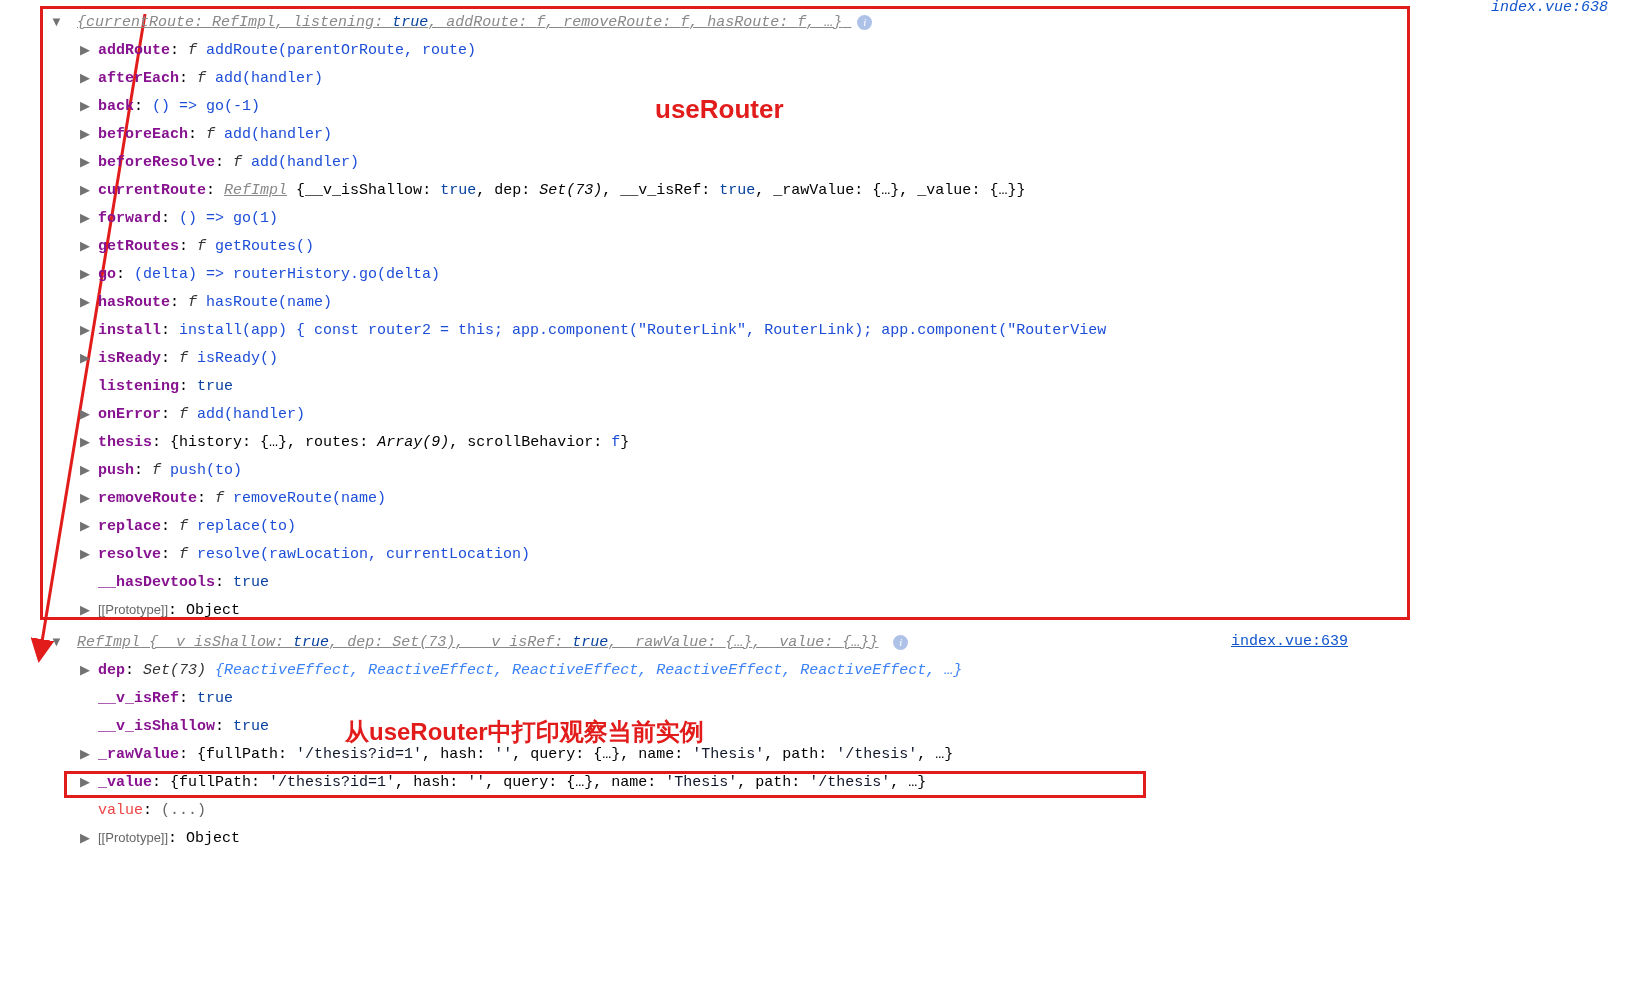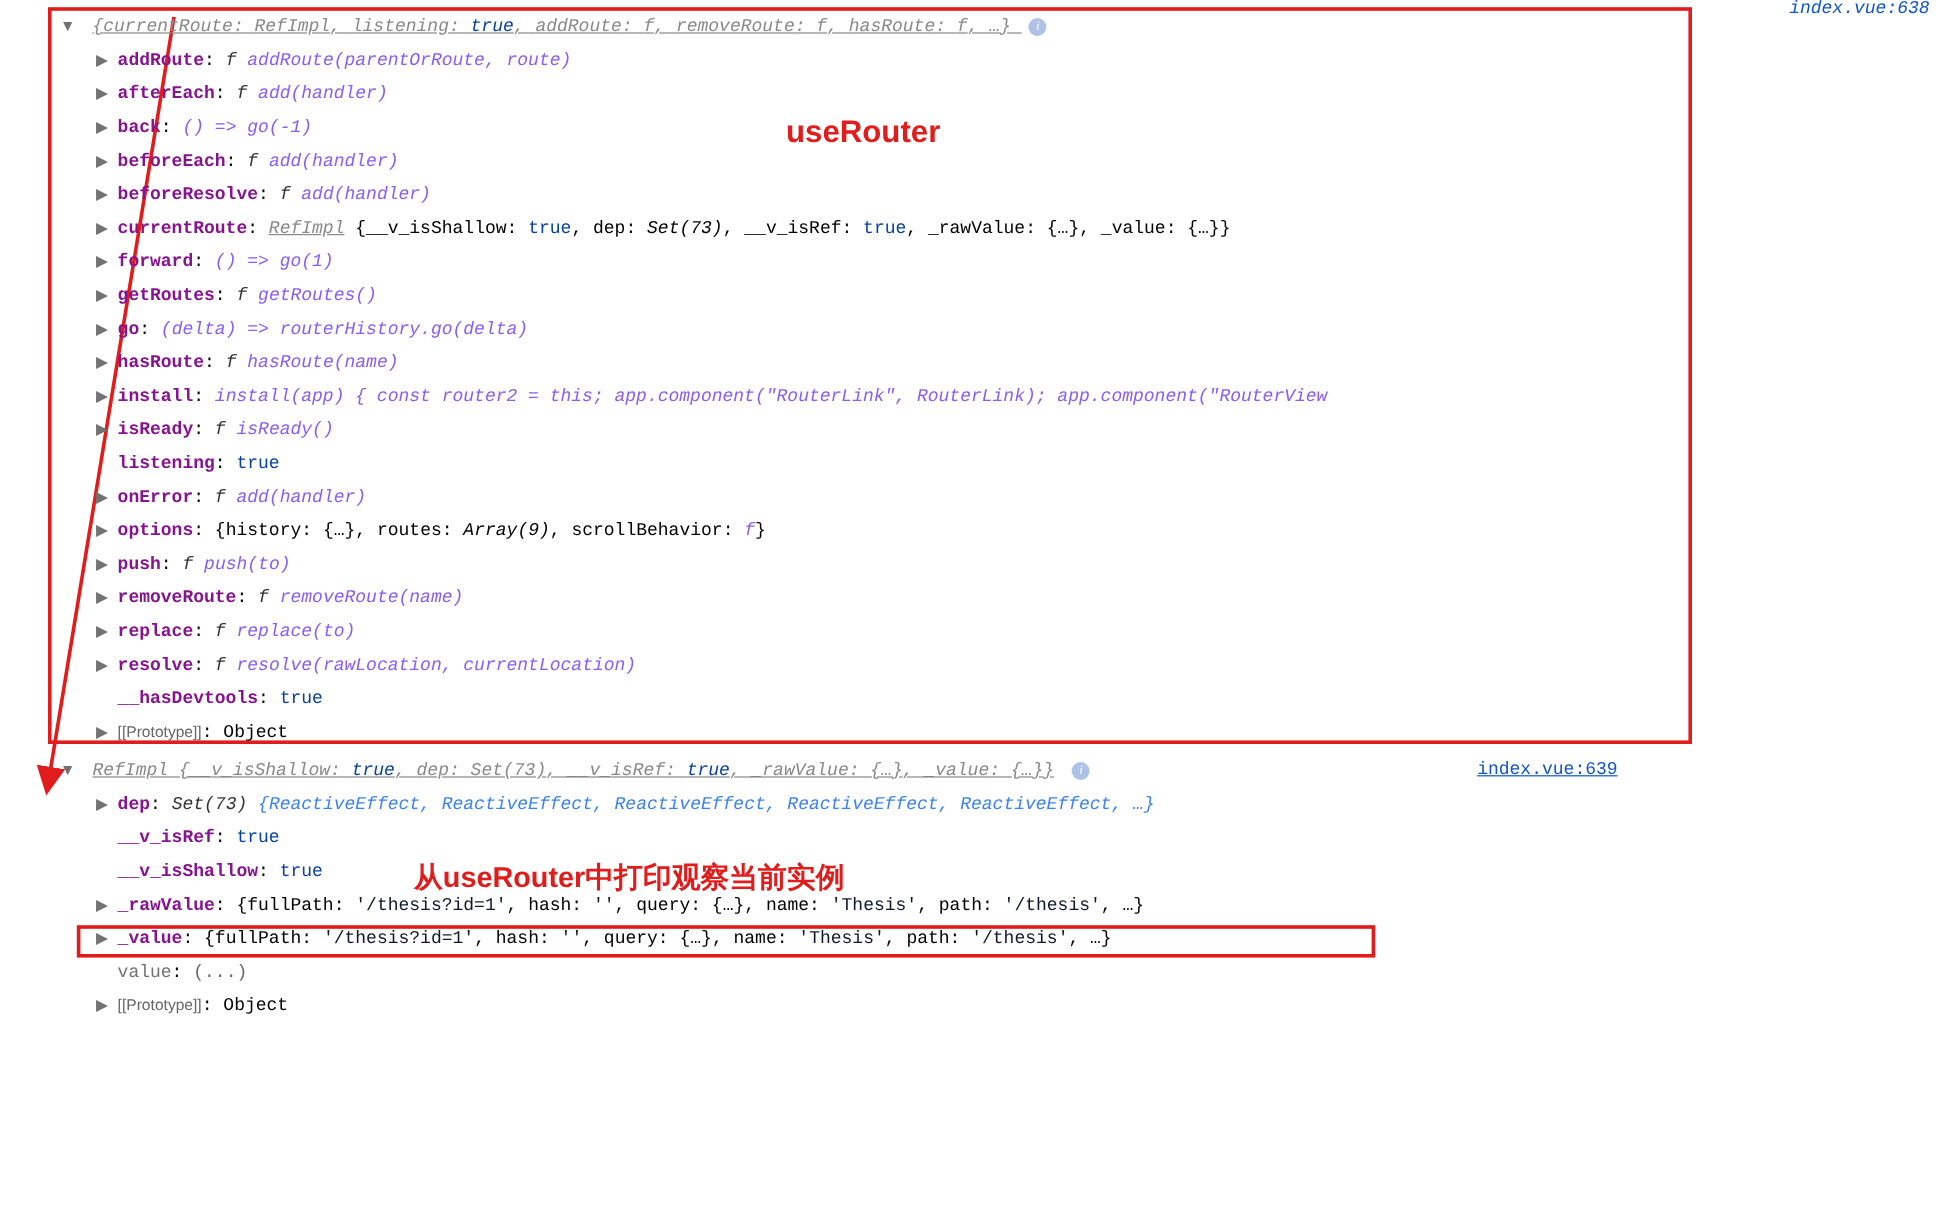--- a/index.html
+++ b/index.html
@@ -26,21 +26,21 @@
       color: #727272;
       font-size: 13px;
       margin-right: 2px;
     }
     .arrow.down { color: #727272; }
     .prop-key { color: #881391; font-weight: bold; }
     .punct { color: #000; }
     .str { color: #0f172a; }
     .num, .bool { color: #0842A0; }
     .obj { color: #000; }
-    .fn-italic { font-style: italic; color: #8b5cf6; }
+    .fn-italic { color: #1d4ed8; }
     .grey-italic { color: #898989; font-style: italic; text-decoration: underline; }
     .f-marker { font-style: italic; color: #333; }
     .link { color: #1155CC; text-decoration: underline; cursor: pointer; }
     .info-icon {
       display: inline-block;
       width: 15px;
       height: 15px;
       border-radius: 50%;
       background: #aec2e8;
       color: #fff;
@@ -125,34 +125,34 @@
 <div class="tree-row indent-2"><span class="arrow">▶</span><span class="prop-key">beforeResolve</span><span class="punct">: </span><span class="f-marker">f</span> <span class="fn-italic">add(handler)</span></div>
 <div class="tree-row indent-2"><span class="arrow">▶</span><span class="prop-key">currentRoute</span><span class="punct">: </span><span class="grey-italic">RefImpl</span> <span class="obj">{<span>__v_isShallow</span>: <span class="bool">true</span>, <span>dep</span>: <span style="font-style:italic">Set(73)</span>, <span>__v_isRef</span>: <span class="bool">true</span>, <span>_rawValue</span>: <span>{…}</span>, <span>_value</span>: <span>{…}</span>}</span></div>
 <div class="tree-row indent-2"><span class="arrow">▶</span><span class="prop-key">forward</span><span class="punct">: </span><span class="fn-italic">() =&gt; go(1)</span></div>
 <div class="tree-row indent-2"><span class="arrow">▶</span><span class="prop-key">getRoutes</span><span class="punct">: </span><span class="f-marker">f</span> <span class="fn-italic">getRoutes()</span></div>
 <div class="tree-row indent-2"><span class="arrow">▶</span><span class="prop-key">go</span><span class="punct">: </span><span class="fn-italic">(delta) =&gt; routerHistory.go(delta)</span></div>
 <div class="tree-row indent-2"><span class="arrow">▶</span><span class="prop-key">hasRoute</span><span class="punct">: </span><span class="f-marker">f</span> <span class="fn-italic">hasRoute(name)</span></div>
 <div class="tree-row indent-2"><span class="arrow">▶</span><span class="prop-key">install</span><span class="punct">: </span><span class="fn-italic">install(app) { const router2 = this; app.component("RouterLink", RouterLink); app.component("RouterView</span></div>
 <div class="tree-row indent-2"><span class="arrow">▶</span><span class="prop-key">isReady</span><span class="punct">: </span><span class="f-marker">f</span> <span class="fn-italic">isReady()</span></div>
 <div class="tree-row indent-2"><span class="arrow">&nbsp;</span><span class="prop-key">listening</span><span class="punct">: </span><span class="bool">true</span></div>
 <div class="tree-row indent-2"><span class="arrow">▶</span><span class="prop-key">onError</span><span class="punct">: </span><span class="f-marker">f</span> <span class="fn-italic">add(handler)</span></div>
-<div class="tree-row indent-2"><span class="arrow">▶</span><span class="prop-key">options</span><span class="punct">: </span><span class="obj">{<span>history</span>: <span>{…}</span>, <span>routes</span>: <span style="font-style:italic">Array(9)</span>, <span>scrollBehavior</span>: <span class="fn-italic">f</span>}</span></div>
+<div class="tree-row indent-2"><span class="arrow">▶</span><span class="prop-key">thesis</span><span class="punct">: </span><span class="obj">{<span>history</span>: <span>{…}</span>, <span>routes</span>: <span style="font-style:italic">Array(9)</span>, <span>scrollBehavior</span>: <span class="fn-italic">f</span>}</span></div>
 <div class="tree-row indent-2"><span class="arrow">▶</span><span class="prop-key">push</span><span class="punct">: </span><span class="f-marker">f</span> <span class="fn-italic">push(to)</span></div>
 <div class="tree-row indent-2"><span class="arrow">▶</span><span class="prop-key">removeRoute</span><span class="punct">: </span><span class="f-marker">f</span> <span class="fn-italic">removeRoute(name)</span></div>
 <div class="tree-row indent-2"><span class="arrow">▶</span><span class="prop-key">replace</span><span class="punct">: </span><span class="f-marker">f</span> <span class="fn-italic">replace(to)</span></div>
 <div class="tree-row indent-2"><span class="arrow">▶</span><span class="prop-key">resolve</span><span class="punct">: </span><span class="f-marker">f</span> <span class="fn-italic">resolve(rawLocation, currentLocation)</span></div>
 <div class="tree-row indent-2"><span class="arrow">&nbsp;</span><span class="prop-key">__hasDevtools</span><span class="punct">: </span><span class="bool">true</span></div>
 <div class="tree-row indent-2"><span class="arrow">▶</span><span style="color:#666;font-family:sans-serif;font-size:13px;">[[Prototype]]</span><span class="punct">: </span><span class="obj">Object</span></div>
 
 <div class="tree-row indent-1" style="margin-top:4px;position:relative;">
   <span class="arrow down">▼</span>
   <span class="grey-italic"><span>RefImpl</span> {<span>__v_isShallow</span>: <span style="color:#0842A0">true</span>, <span>dep</span>: <span>Set(73)</span>, <span>__v_isRef</span>: <span style="color:#0842A0">true</span>, <span>_rawValue</span>: <span>{…}</span>, <span>_value</span>: <span>{…}</span>}</span>
   <span class="info-icon">i</span>
   <span style="position:absolute;right:260px;top:0;" class="link">index.vue:639</span>
 </div>
 
 <div class="tree-row indent-2"><span class="arrow">▶</span><span class="prop-key">dep</span><span class="punct">: </span><span style="font-style:italic;color:#333">Set(73)</span> <span style="font-style:italic;color:#3b82f6">{ReactiveEffect, ReactiveEffect, ReactiveEffect, ReactiveEffect, ReactiveEffect, …}</span></div>
 <div class="tree-row indent-2"><span class="arrow">&nbsp;</span><span class="prop-key">__v_isRef</span><span class="punct">: </span><span class="bool">true</span></div>
 <div class="tree-row indent-2"><span class="arrow">&nbsp;</span><span class="prop-key">__v_isShallow</span><span class="punct">: </span><span class="bool">true</span></div>
 <div class="tree-row indent-2"><span class="arrow">▶</span><span class="prop-key">_rawValue</span><span class="punct">: </span><span class="obj">{<span>fullPath</span>: <span class="str">'/thesis?id=1'</span>, <span>hash</span>: <span class="str">''</span>, <span>query</span>: <span>{…}</span>, <span>name</span>: <span class="str">'Thesis'</span>, <span>path</span>: <span class="str">'/thesis'</span>, …}</span></div>
 <div class="tree-row indent-2"><span class="arrow">▶</span><span class="prop-key">_value</span><span class="punct">: </span><span class="obj">{<span>fullPath</span>: <span class="str">'/thesis?id=1'</span>, <span>hash</span>: <span class="str">''</span>, <span>query</span>: <span>{…}</span>, <span>name</span>: <span class="str">'Thesis'</span>, <span>path</span>: <span class="str">'/thesis'</span>, …}</span></div>
-<div class="tree-row indent-2"><span class="arrow">&nbsp;</span><span style="color:#737373">value</span><span class="punct">: </span><span style="color:#666">(...)</span></div>
+<div class="tree-row indent-2"><span class="arrow">&nbsp;</span><span style="color:#ef4444">value</span><span class="punct">: </span><span style="color:#666">(...)</span></div>
 <div class="tree-row indent-2"><span class="arrow">▶</span><span style="color:#666;font-family:sans-serif;font-size:13px;">[[Prototype]]</span><span class="punct">: </span><span class="obj">Object</span></div>
 
 </body></html>

